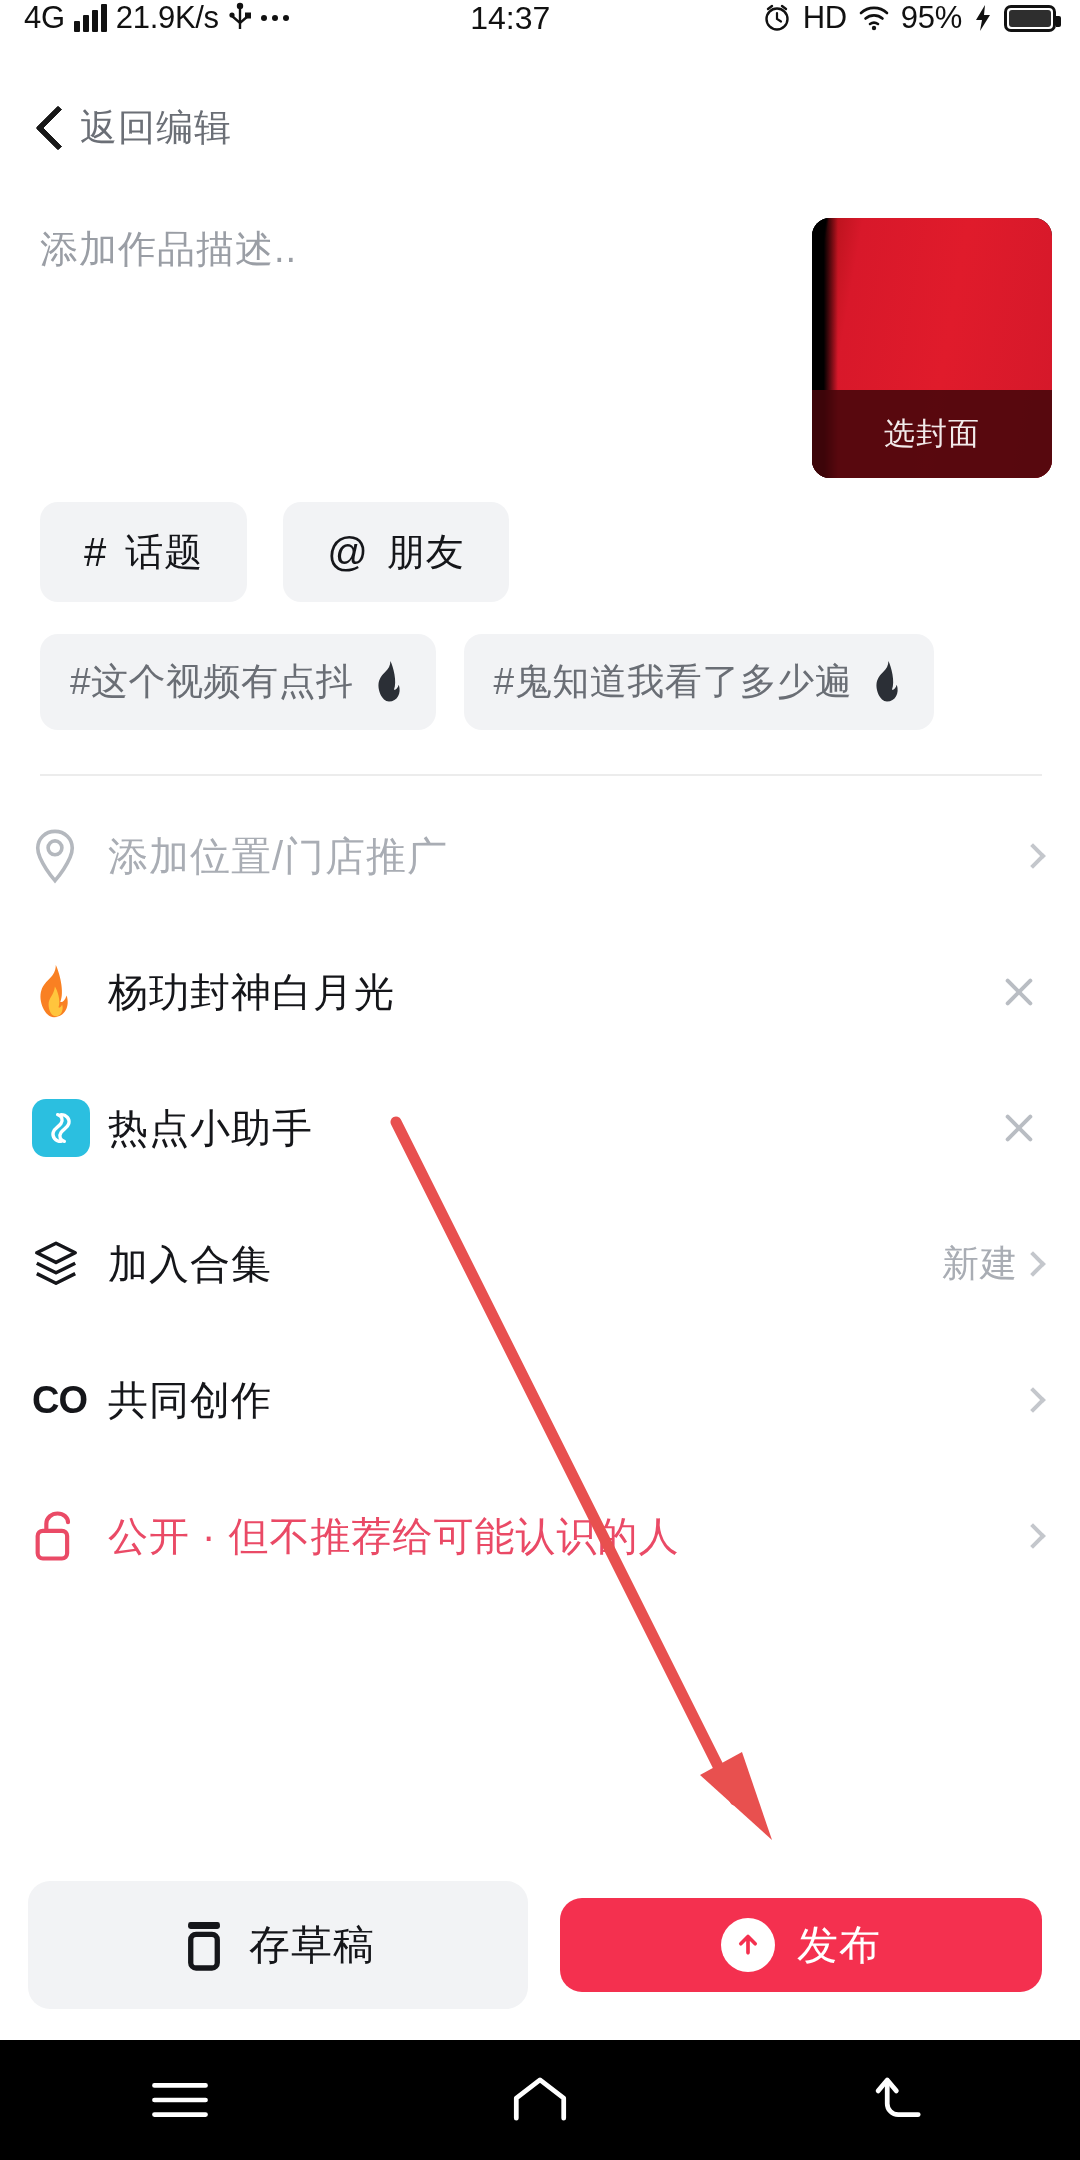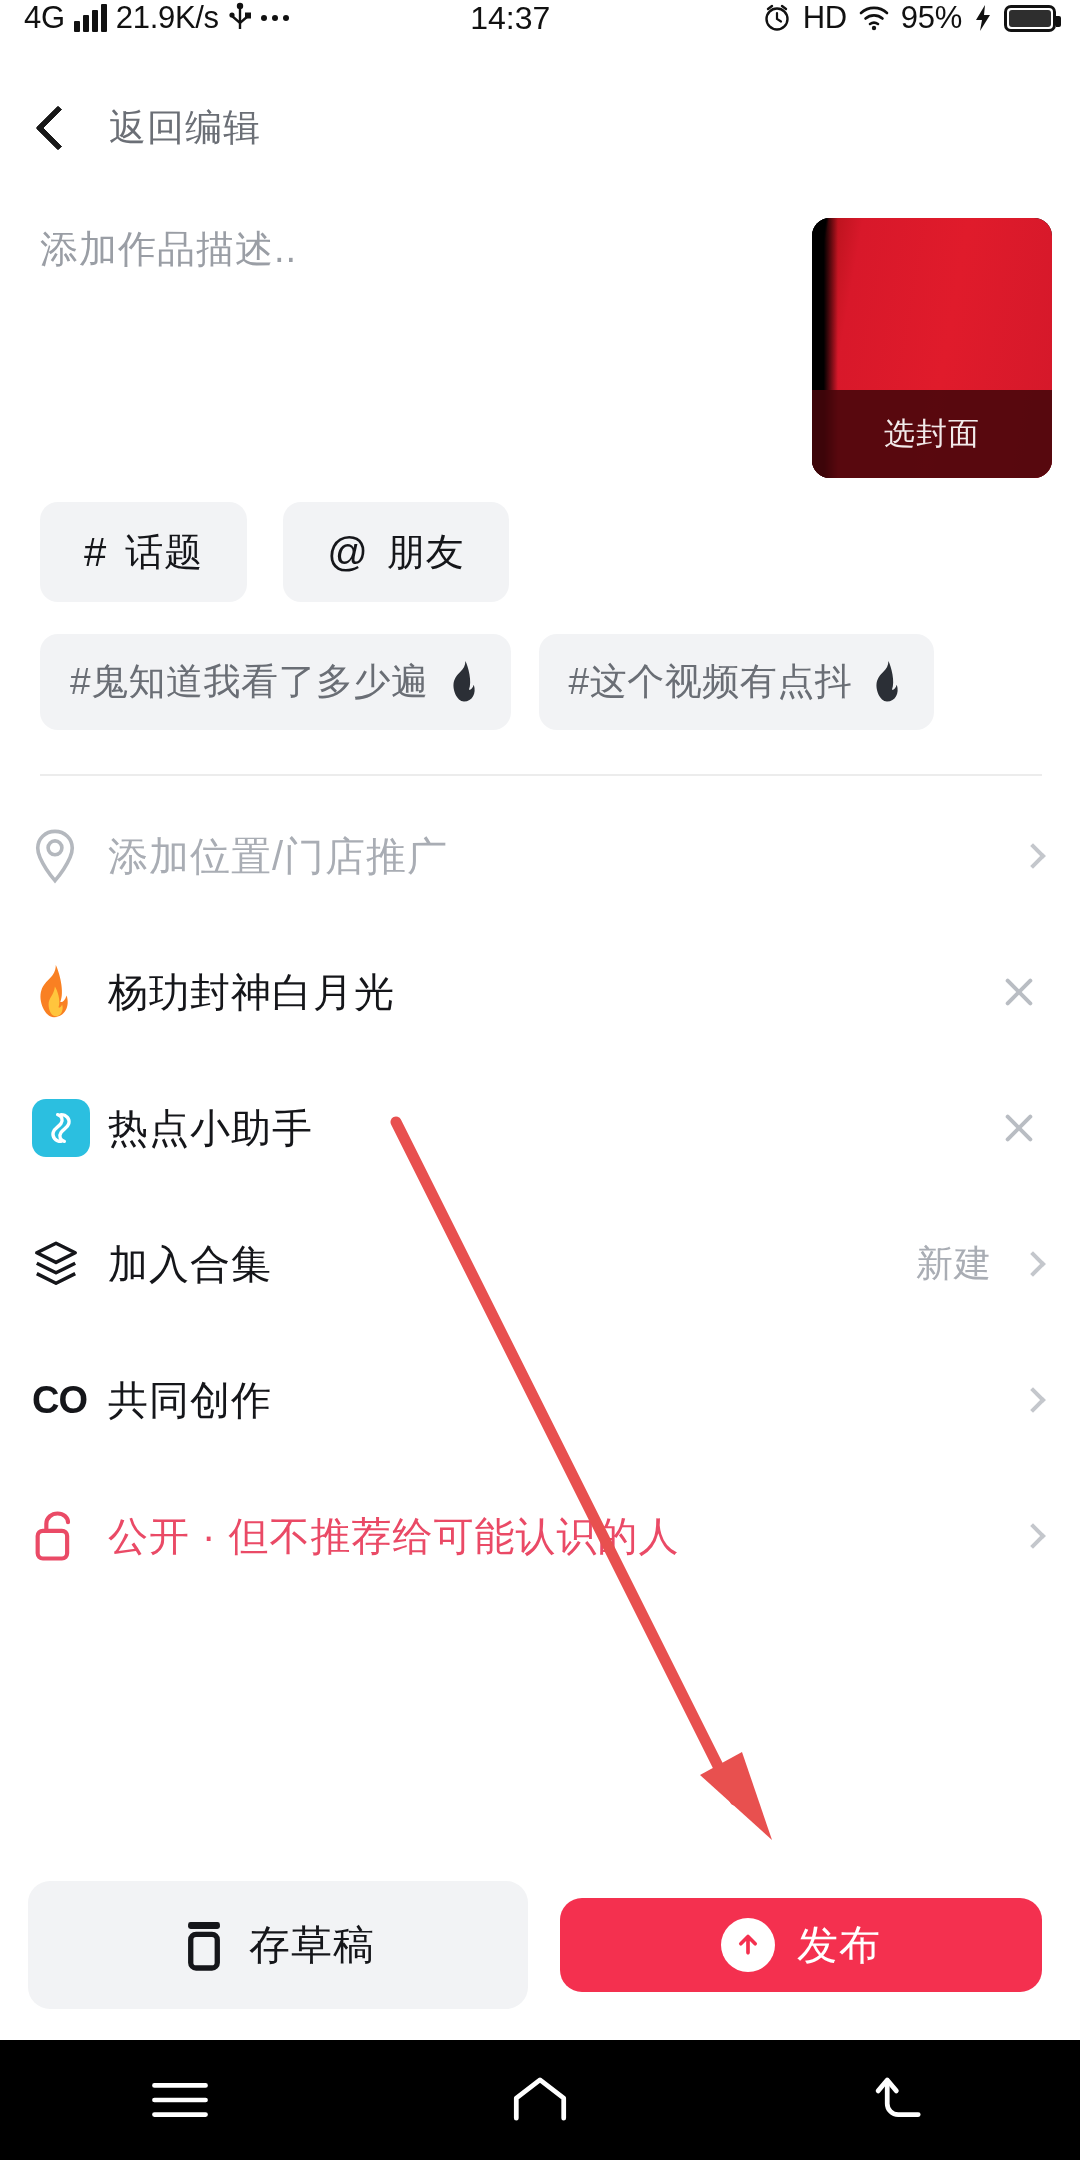--- a/index.html
+++ b/index.html
@@ -36,21 +36,21 @@
     position:relative;display:flex;align-items:center;padding:2px;
   }
   .batt::after{
     content:"";position:absolute;right:-8px;top:8px;width:5px;height:11px;
     background:#111;border-radius:0 2px 2px 0;
   }
   .batt i{display:block;height:100%;width:100%;background:#2e2e2e;border-radius:3px;}
 
   
   .navbar{
-    height:112px;display:flex;align-items:center;padding:0 34px;gap:45px;
+    height:112px;display:flex;align-items:center;padding:0 34px;gap:16px;
   }
   .back-chevron{ width:30px;height:48px;position:relative;flex:0 0 auto; }
   .back-chevron::before{
     content:"";position:absolute;left:8px;top:8px;
     width:26px;height:26px;border-left:6px solid #181818;border-bottom:6px solid #181818;
     transform:rotate(45deg);border-radius:2px;
   }
   .nav-title{font-size:37px;color:#6b6f76;letter-spacing:1px;}
 
   
@@ -117,21 +117,21 @@
   }
   .row-ico{
     width:76px;flex:0 0 auto;display:flex;align-items:center;justify-content:flex-start;
   }
   .row-label{
     flex:1;font-size:40px;color:#15161a;letter-spacing:1px;
   }
   .row-label.muted{color:#a9adb4;}
   .row-label.pink{color:#ea4a66;}
   .row-right{
-    display:flex;align-items:center;gap:32px;flex:0 0 auto;
+    display:flex;align-items:center;gap:6px;flex:0 0 auto;
   }
   .row-value{font-size:37px;color:#a9adb4;letter-spacing:1px;}
   .chev{
     width:18px;height:18px;border-right:4px solid #c4c7cc;border-top:4px solid #c4c7cc;
     transform:rotate(45deg);display:block;
   }
   .xbtn{
     width:46px;height:46px;position:relative;flex:0 0 auto;
   }
   .xbtn::before,.xbtn::after{
@@ -259,27 +259,27 @@
     <span>话题</span>
   </div>
   <div class="chip">
     <span class="gl">@</span>
     <span>朋友</span>
   </div>
 </div>
 
 <div class="tagrow">
   <div class="tag">
-    <span>#鬼知道我看了多少遍</span>
+    <span>#这个视频有点抖</span>
     <svg class="flame" viewBox="0 0 24 30">
       <path d="M13 0 C13 7 7 8 5 14 C3 20 7 29 12 29 C18 29 21 23 19 17 C18 20 16.5 21 15.5 20.5 C18 15 15 4 13 0 Z" fill="#2b2f36"></path>
     </svg>
   </div>
   <div class="tag">
-    <span>#这个视频有点抖</span>
+    <span>#鬼知道我看了多少遍</span>
     <svg class="flame" viewBox="0 0 24 30">
       <path d="M13 0 C13 7 7 8 5 14 C3 20 7 29 12 29 C18 29 21 23 19 17 C18 20 16.5 21 15.5 20.5 C18 15 15 4 13 0 Z" fill="#2b2f36"></path>
     </svg>
   </div>
 </div>
 
 <div class="divider"></div>
 
 <div class="rows">
 

